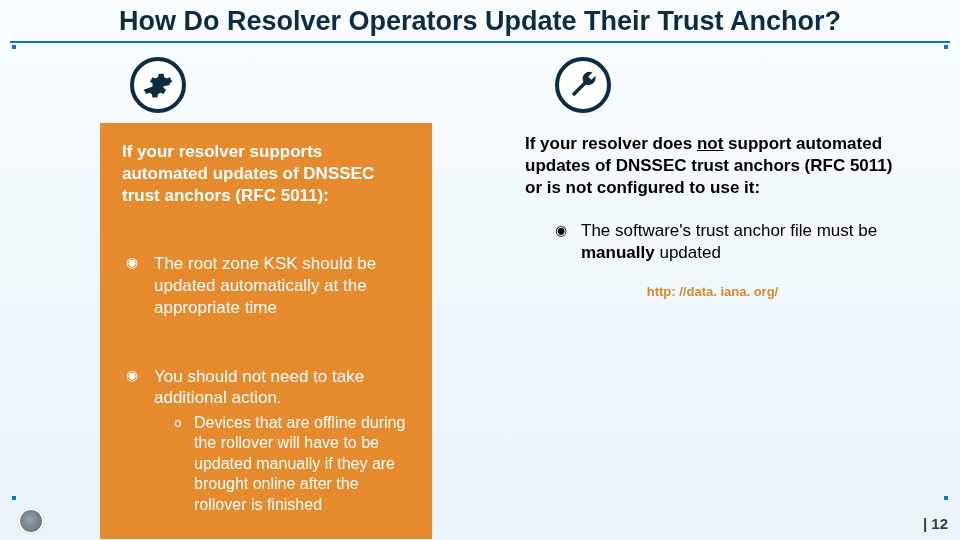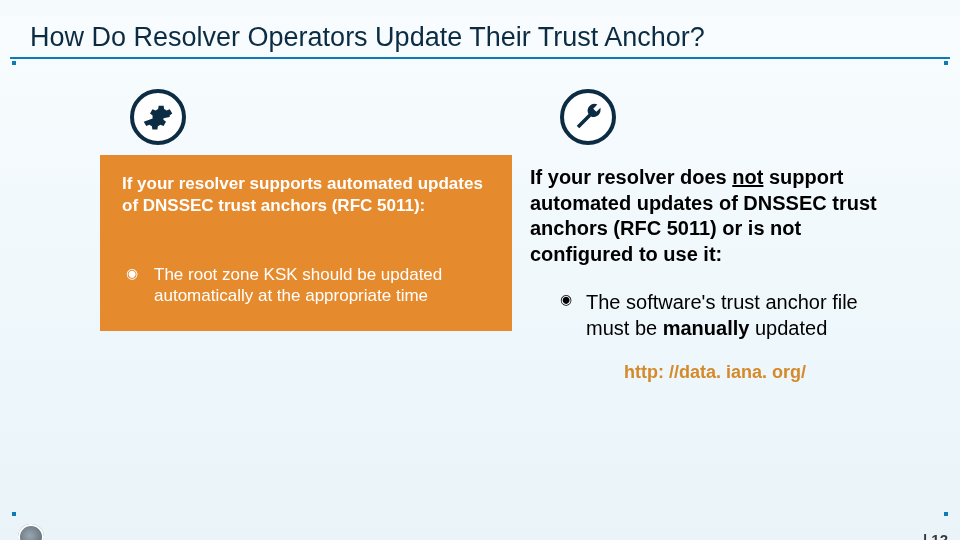--- a/index.html
+++ b/index.html
@@ -5,24 +5,25 @@
   * { box-sizing: border-box; margin: 0; padding: 0; }
   html, body { width: 960px; height: 540px; font-family: Arial, Helvetica, sans-serif; background: #f5fafd; overflow: hidden; }
   .slide {
     position: relative;
     width: 960px; height: 540px;
     background: linear-gradient(180deg, #f8fcfe 0%, #eef7fb 60%, #eaf3f8 100%);
   }
   .title {
     padding: 6px 20px 4px 20px;
     font-size: 27px;
-    font-weight: 400;
+    font-weight: 700;
     color: #0b2c43;
     border-bottom: 2px solid #0d7bb5;
-    margin: 16px 10px;
+    margin: 0 10px;
+    text-align: center;
   }
   .cols {
     display: flex;
     gap: 50px;
     padding: 14px 60px 0 100px;
   }
   .col { width: 380px; }
   .icon-circ {
     width: 56px; height: 56px;
     border: 4px solid #0b2c43;
@@ -31,50 +32,50 @@
     margin-left: 30px;
     background: #fff;
     color: #0b2c43;
   }
   .icon-circ svg { width: 30px; height: 30px; }
   .box {
     background: #e68a2e;
     color: #fff;
     padding: 18px 22px 18px 22px;
     margin-top: 10px;
-    width: 412px;
+    width: 332px;
     font-size: 17px;
     line-height: 1.28;
   }
   .intro { font-weight: 700; margin-bottom: 14px; }
-  .intro2 { font-weight: 700; font-size: 20px; color: #000; line-height: 1.28; margin-top: 20px; }
+  .intro2 { font-weight: 700; font-size: 17px; color: #000; line-height: 1.28; margin-top: 20px; }
   ul.tlist { list-style: none; padding-left: 4px; }
   ul.tlist > li { position: relative; padding-left: 28px; margin-bottom: 6px; margin-top: 47px; }
   ul.tlist > li::before {
     content: "\25C9";
     position: absolute; left: 0; top: 1px;
     font-size: 14px;
   }
   ol.sublist { list-style: none; padding-left: 20px; margin-top: 4px; }
   ol.sublist > li { position: relative; padding-left: 20px; font-size: 16px; }
   ol.sublist > li::before {
     content: "o"; font-family: monospace;
     position: absolute; left: 0; top: 2px; font-size: 13px;
   }
   .col2 .intro2 .not { text-decoration: underline; }
   ul.tlist2 { list-style: none; padding-left: 30px; margin-top: 22px; }
-  ul.tlist2 > li { position: relative; padding-left: 26px; margin-bottom: 6px; font-size: 20px; color:#000; line-height:1.3; }
+  ul.tlist2 > li { position: relative; padding-left: 26px; margin-bottom: 6px; font-size: 17px; color:#000; line-height:1.3; }
   ul.tlist2 > li::before {
     content: "\25C9"; position: absolute; left: 0; top: 1px; font-size: 14px; color:#000;
   }
   .link {
     text-align: center;
     font-weight: 700;
     color: #d58a2a;
-    font-size: 18px;
+    font-size: 13px;
     margin-top: 20px;
     line-height: 1.25;
   }
   .dot { width:4px; height:4px; background:#0d7bb5; position:absolute; }
   .footer {
     position: absolute;
     right: 12px;
     bottom: 8px;
     font-size: 15px;
     color: #3a3a3a;
@@ -103,20 +104,26 @@
     <div class="col">
       <div class="icon-circ">
         <svg viewBox="0 0 24 24" fill="currentColor">
             <path d="M12 8a4 4 0 100 8 4 4 0 000-8zm9.4 4a7.6 7.6 0 00-.1-1.2l2.1-1.6-2-3.4-2.5 1a7.8 7.8 0 00-2-1.2l-.4-2.6h-4l-.4 2.6a7.8 7.8 0 00-2 1.2l-2.5-1-2 3.4 2.1 1.6a7.6 7.6 0 000 2.4L.6 15.8l2 3.4 2.5-1c.6.5 1.3.9 2 1.2l.4 2.6h4l.4-2.6c.7-.3 1.4-.7 2-1.2l2.5 1 2-3.4-2.1-1.6c.1-.4.1-.8.1-1.2z"></path>
           </svg>
       </div>
       <div class="box">
         <p class="intro">If your resolver supports automated updates of DNSSEC trust anchors (RFC 5011):</p>
         <ul class="tlist">
           <li><span>The root zone KSK should be updated automatically at the appropriate time</span></li>
+          <li>
+            <span>You should not need to take additional action.</span>
+            <ol class="sublist">
+              <li>Devices that are offline during the rollover will have to be updated manually if they are brought online after the rollover is finished</li>
+            </ol>
+          </li>
         </ul>
       </div>
     </div>
 
     <div class="col col2">
       <div class="icon-circ">
         <svg viewBox="0 0 24 24" fill="currentColor">
             <path d="M22 6.5a5.5 5.5 0 01-7.6 5.1L5 21l-2-2 9.4-9.4A5.5 5.5 0 0119.5 2l-3.3 3.3 2.5 2.5L22 4.5V6.5z"></path>
           </svg>
       </div>

